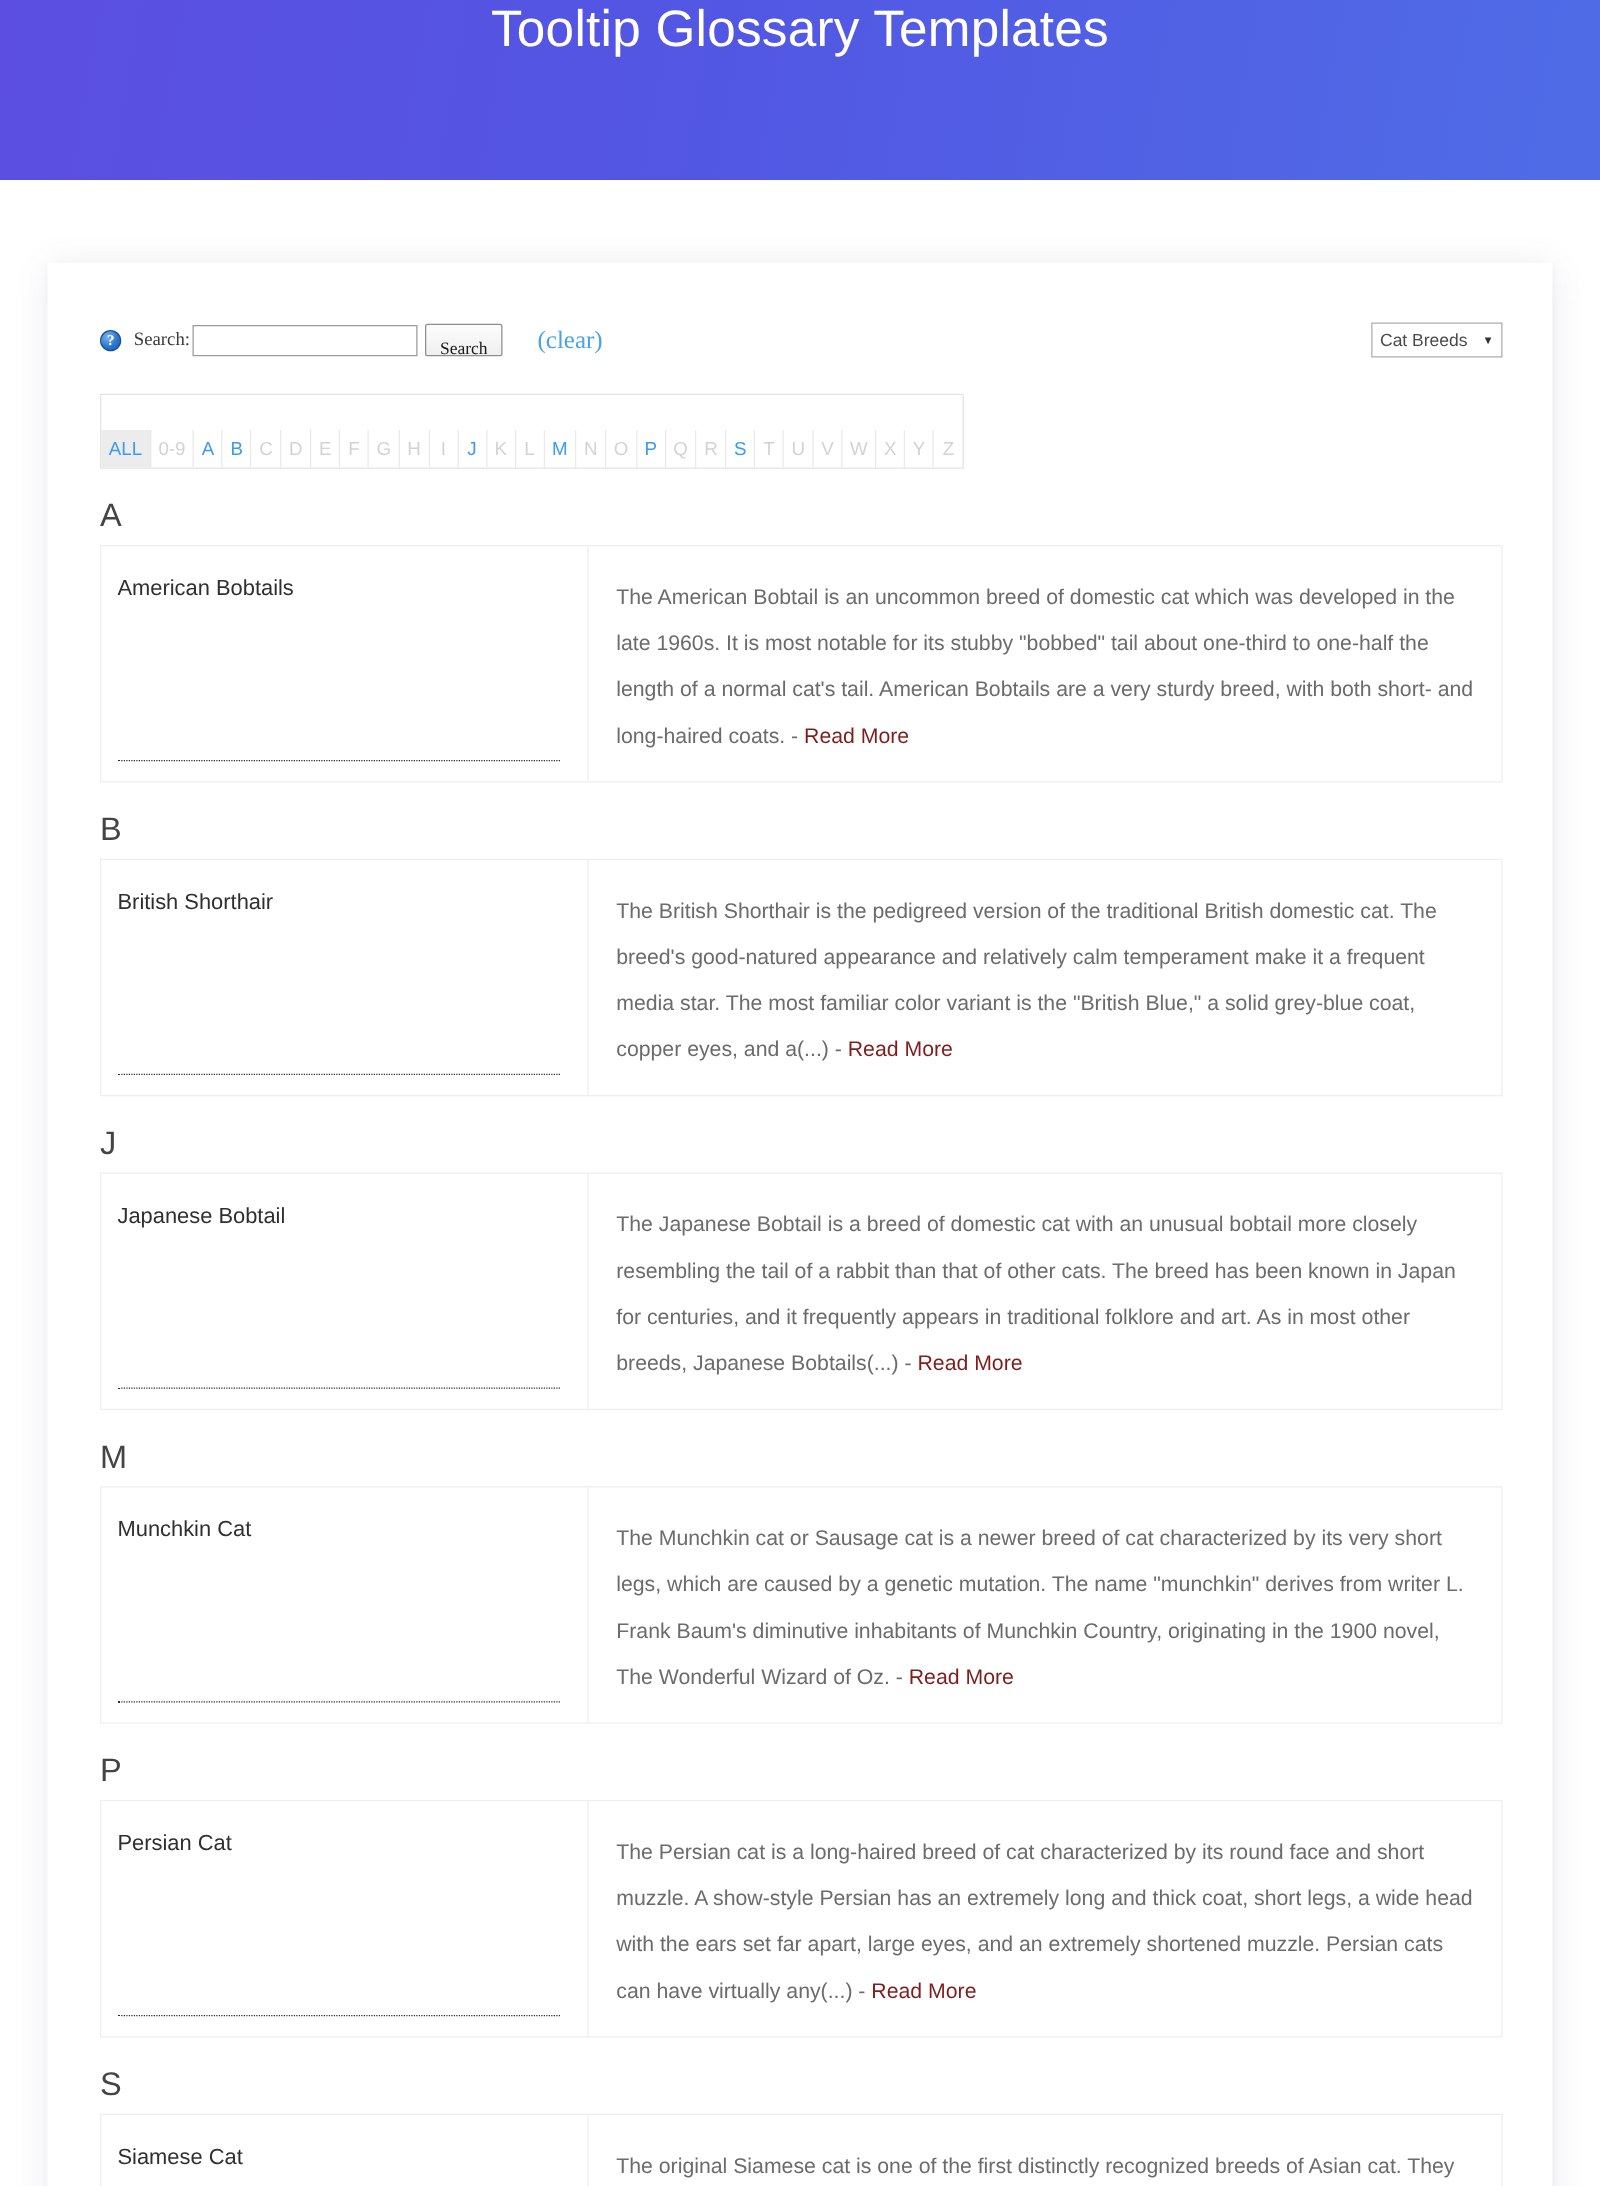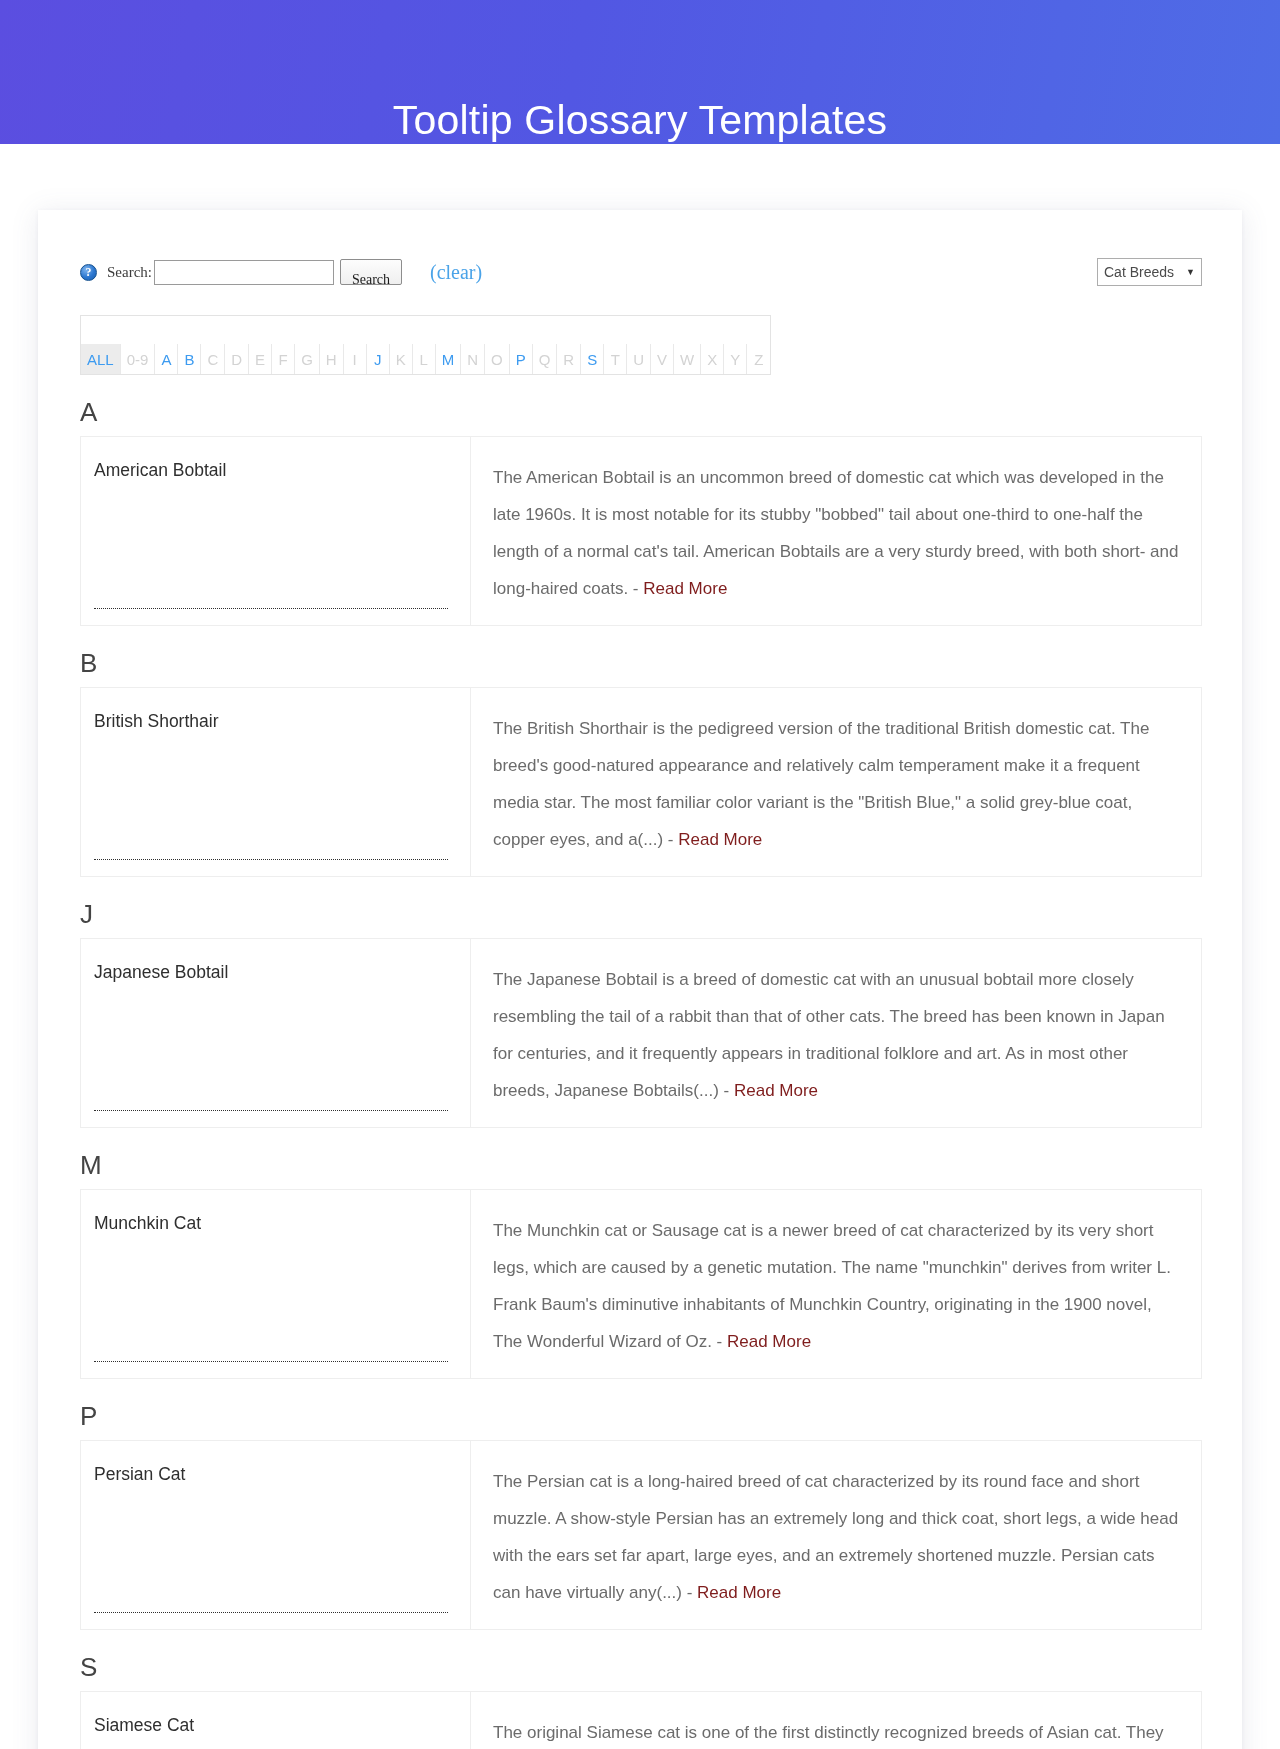--- a/index.html
+++ b/index.html
@@ -17,21 +17,21 @@
     background: #ffffff;
     position: relative;
     overflow: hidden;
   }
 
   
   .banner {
     height: 144px;
     background: linear-gradient(100deg, #5b4ee0 0%, #5257e3 45%, #4f6ce6 100%);
     display: flex;
-    align-items: flex-end;
+    align-items: flex-start;
     justify-content: center;
   }
   .banner-title {
     color: #ffffff;
     font-size: 41px;
     font-weight: 500;
     letter-spacing: 0.2px;
     font-family: "Liberation Sans", sans-serif;
   }
 
@@ -259,21 +259,21 @@
           <div class="alpha-item">W</div>
           <div class="alpha-item">X</div>
           <div class="alpha-item">Y</div>
           <div class="alpha-item">Z</div>
         </div>
 
       
       <div id="glossary-list">
           <div class="letter-head">A</div>
           <div class="entry">
-            <div class="entry-term"><span class="term-text">American Bobtail</span><div class="term-underline"></div></div>
+            <div class="entry-term"><span class="term-text">American Bobtails</span><div class="term-underline"></div></div>
             <div class="entry-def"><span>The American Bobtail is an uncommon breed of domestic cat which was developed in the late 1960s. It is most notable for its stubby "bobbed" tail about one-third to one-half the length of a normal cat's tail. American Bobtails are a very sturdy breed, with both short- and long-haired coats. - </span><a class="read-more">Read More</a></div>
           </div>
           <div class="letter-head">B</div>
           <div class="entry">
             <div class="entry-term"><span class="term-text">British Shorthair</span><div class="term-underline"></div></div>
             <div class="entry-def"><span>The British Shorthair is the pedigreed version of the traditional British domestic cat. The breed's good-natured appearance and relatively calm temperament make it a frequent media star. The most familiar color variant is the "British Blue," a solid grey-blue coat, copper eyes, and a(...) - </span><a class="read-more">Read More</a></div>
           </div>
           <div class="letter-head">J</div>
           <div class="entry">
             <div class="entry-term"><span class="term-text">Japanese Bobtail</span><div class="term-underline"></div></div>

